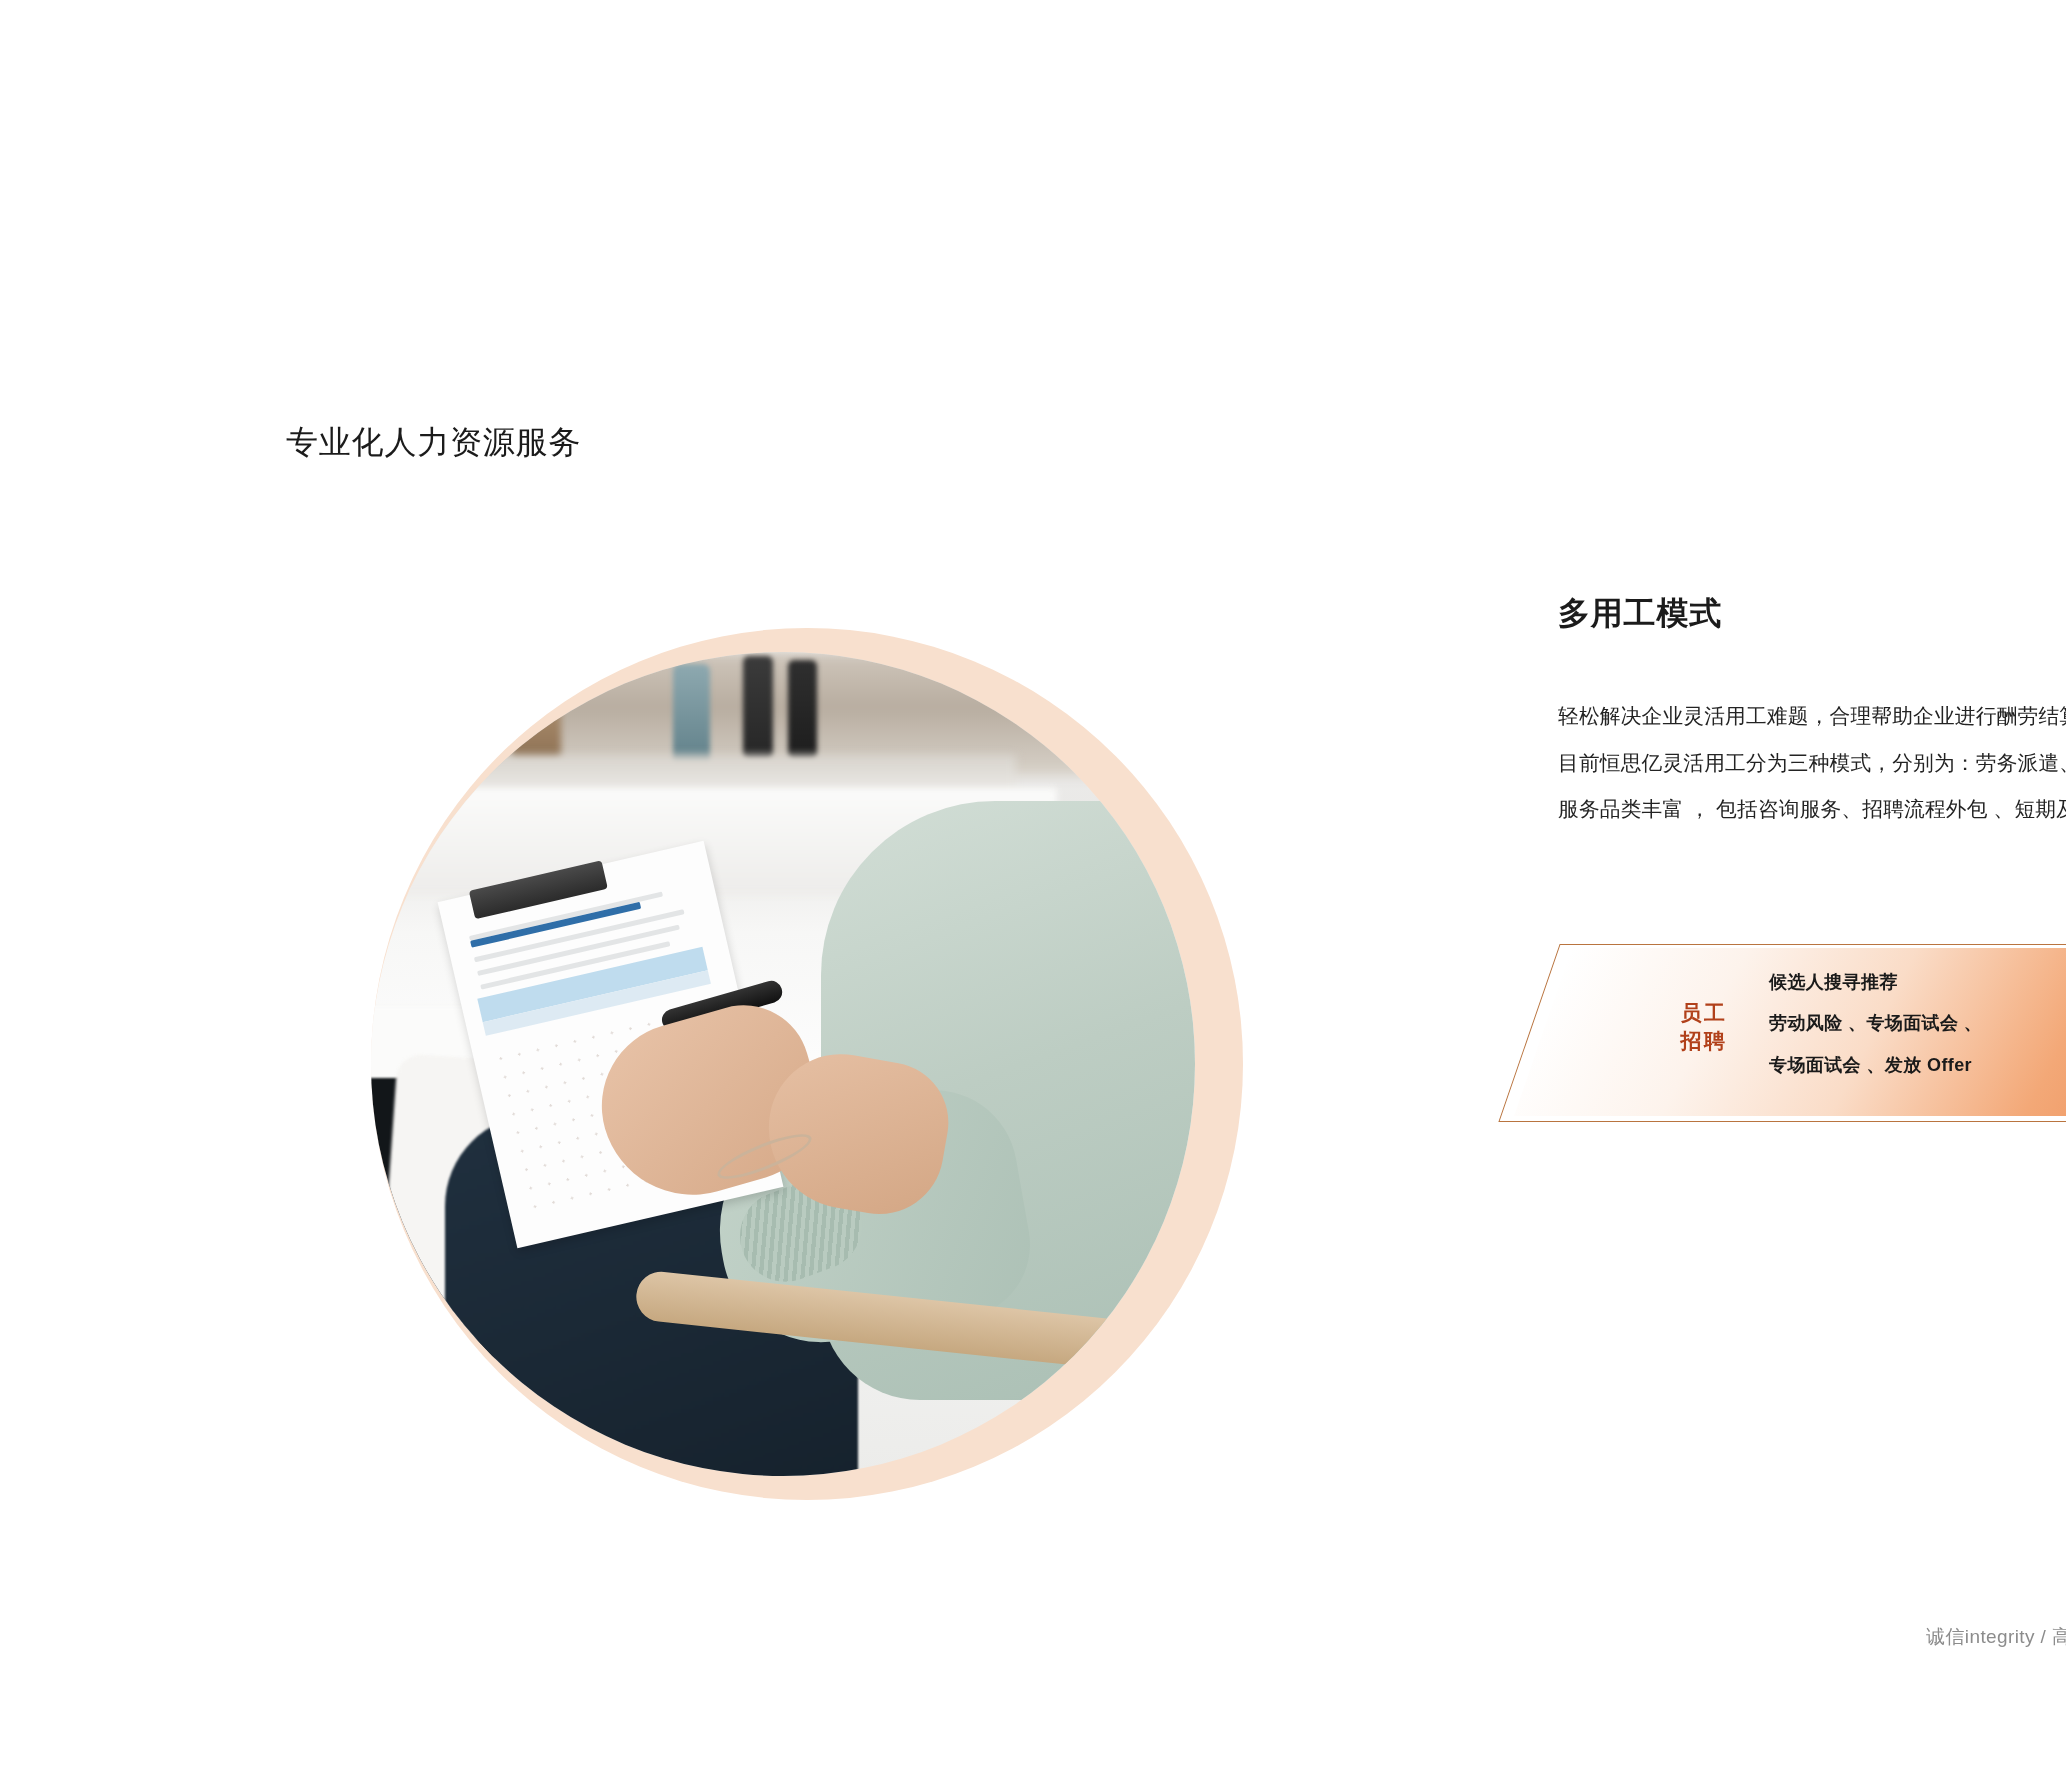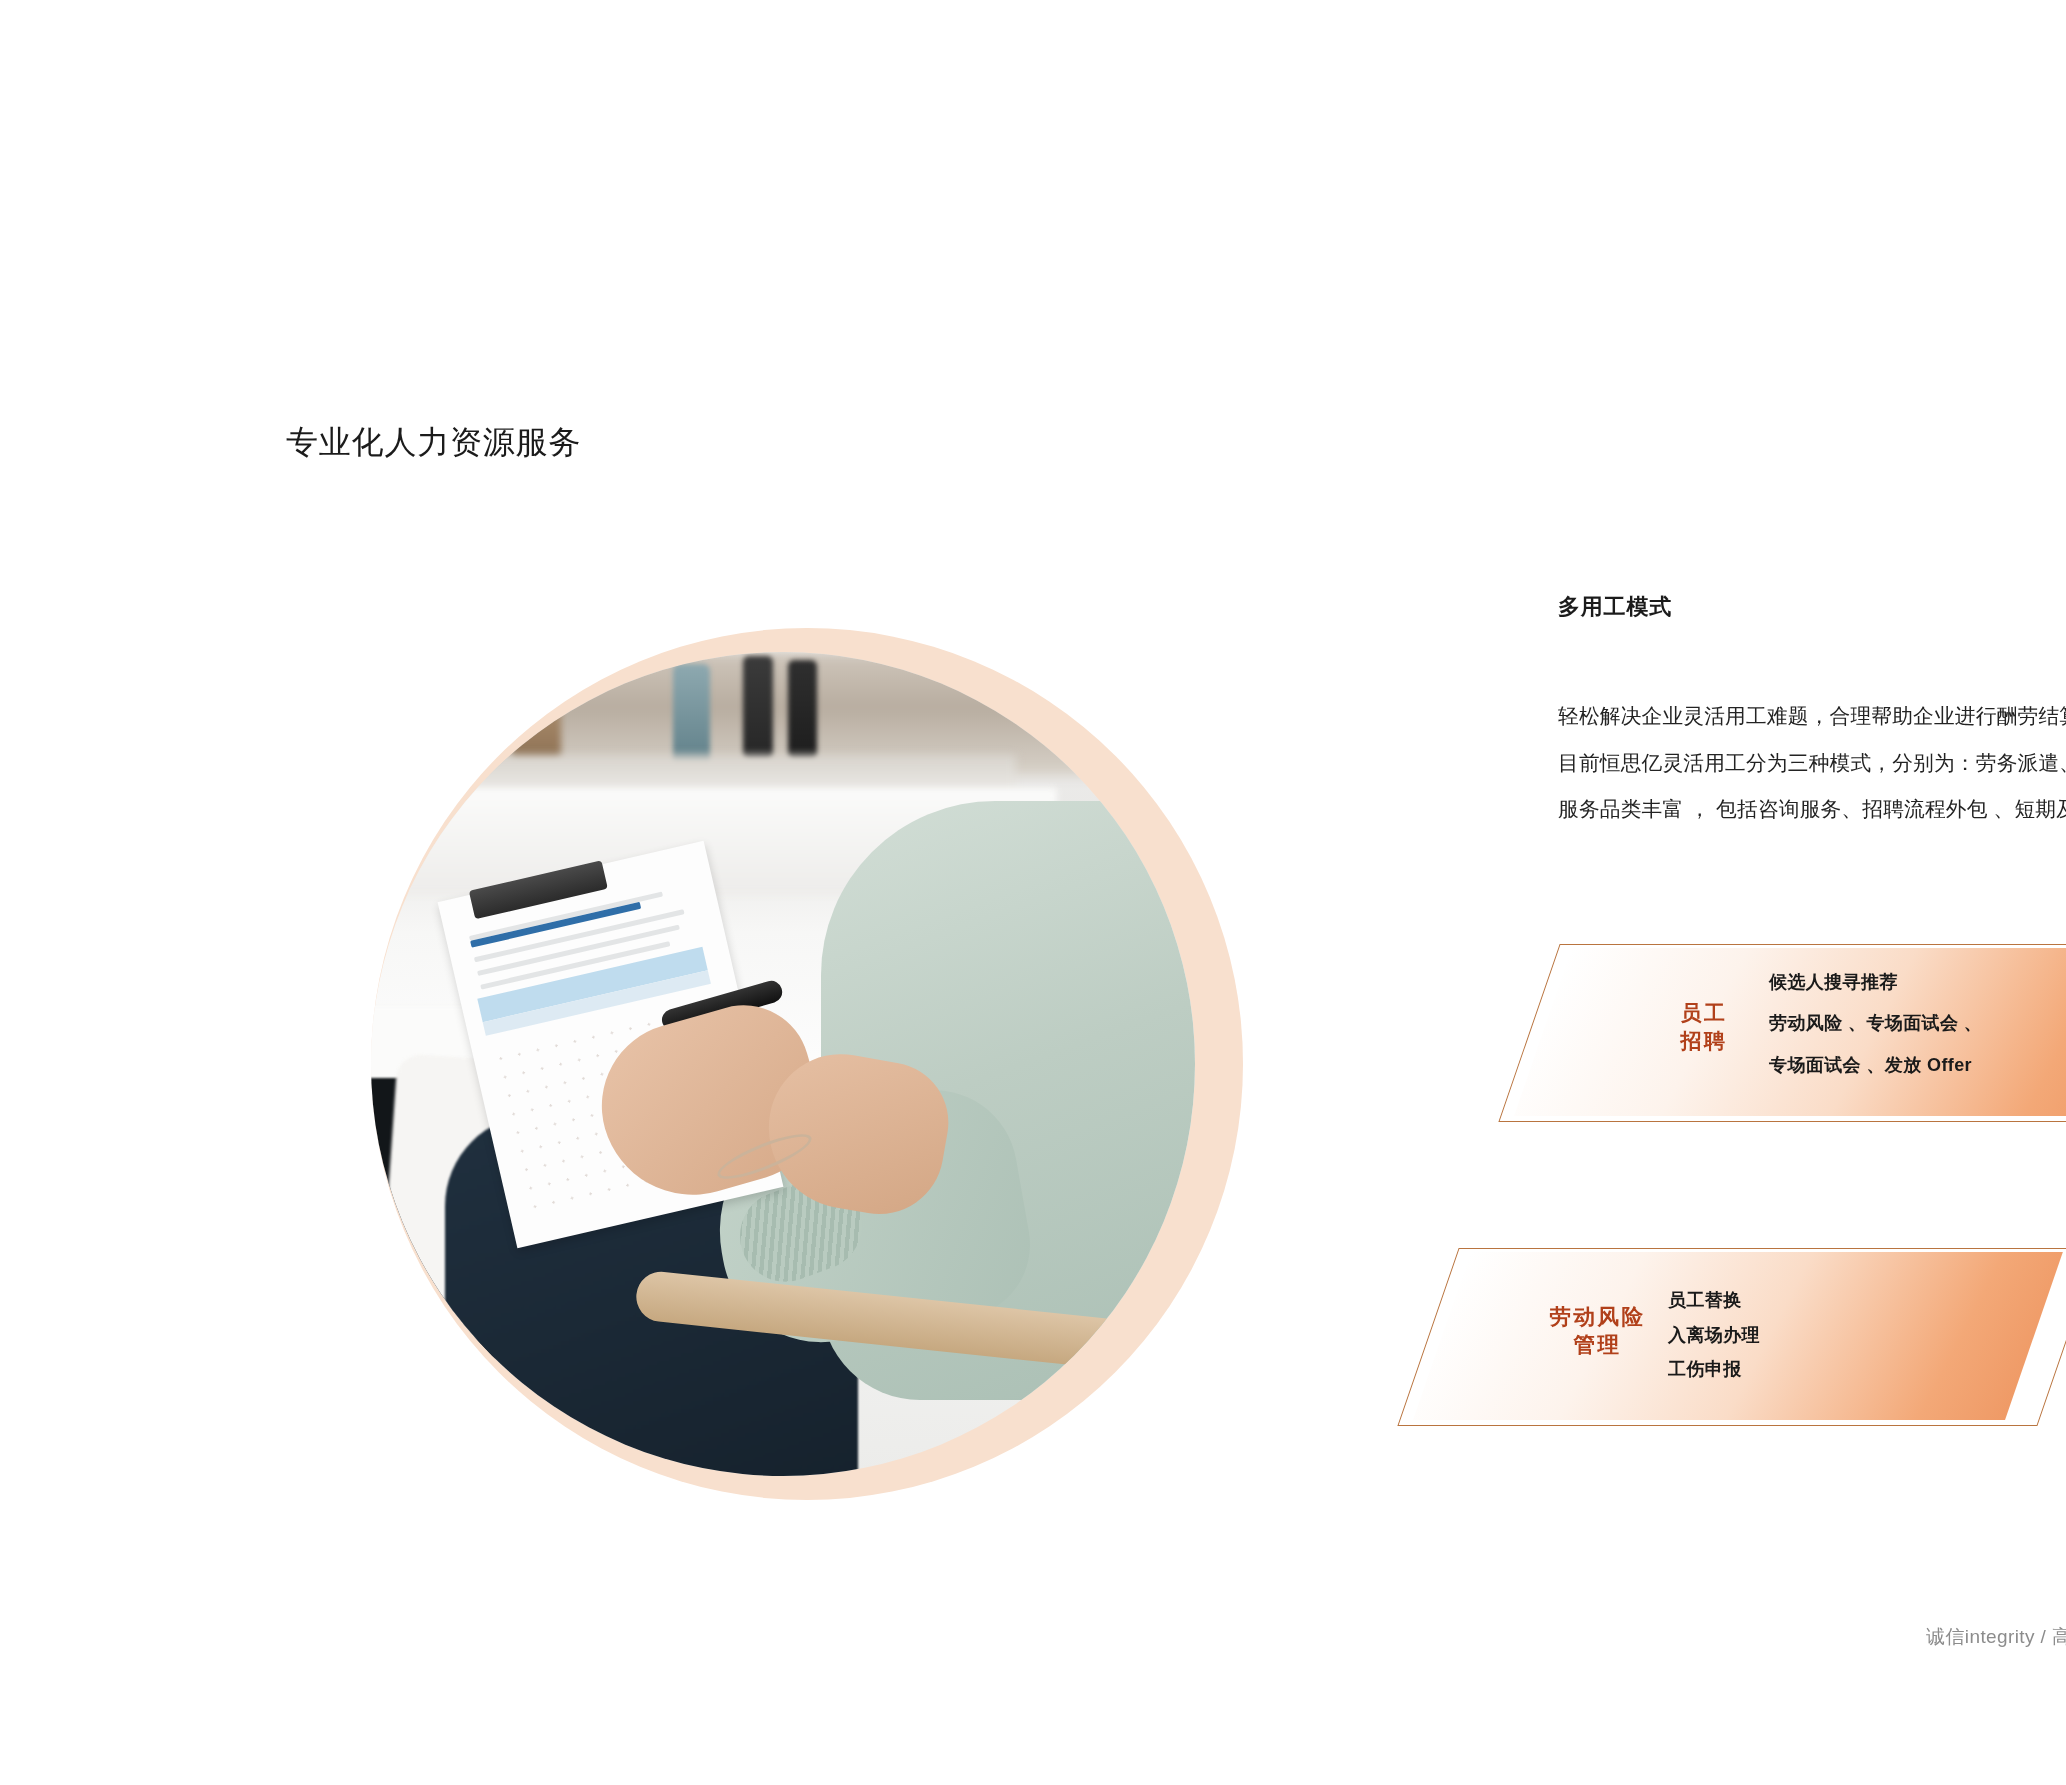--- a/index.html
+++ b/index.html
@@ -145,21 +145,21 @@
   }
   .wood-bar{
     position:absolute;left:264px;top:645px;width:533px;height:50px;
     background:linear-gradient(180deg,#ddc5a6,#c6a880);
     border-radius:25px;transform:rotate(6deg);
   }
 
   
   .sec-title{
     position:absolute;left:1558px;top:592px;
-    font-size:22px;font-weight:700;color:#1b1b1b;letter-spacing:0.8px;
+    font-size:32px;font-weight:700;color:#1b1b1b;letter-spacing:0.8px;
     white-space:nowrap;
   }
   .body-lines{position:absolute;left:1558px;top:698px;width:1376px;}
   .body-line{
     font-size:20.7px;line-height:35px;color:#232323;letter-spacing:0.2px;
     white-space:nowrap;margin-bottom:11.6px;
   }
 
   
   .card{position:absolute;}
@@ -269,30 +269,17 @@
       <div class="card-name">员工
 招聘</div>
       <div class="card-items">
         <div class="card-item">候选人搜寻推荐</div>
         <div class="card-item">劳动风险 、专场面试会 、</div>
         <div class="card-item">专场面试会 、发放 Offer</div>
       </div>
     </div>
   </div>
 
-  <div class="card" id="card-3">
-    <div class="fill"></div>
-    <div class="outline"></div>
-    <div class="inner">
-      <div class="card-name">劳动风险
-管理</div>
-      <div class="card-items">
-        <div class="card-item">员工替换</div>
-        <div class="card-item">入离场办理</div>
-        <div class="card-item">工伤申报</div>
-      </div>
-    </div>
-  </div>
 
   <div class="footer">诚信integrity  /  高效 Effcient/  服务 service  /  创新  Innovation /卓越  excellence</div>
 
 </div>
 
 
 </body></html>

